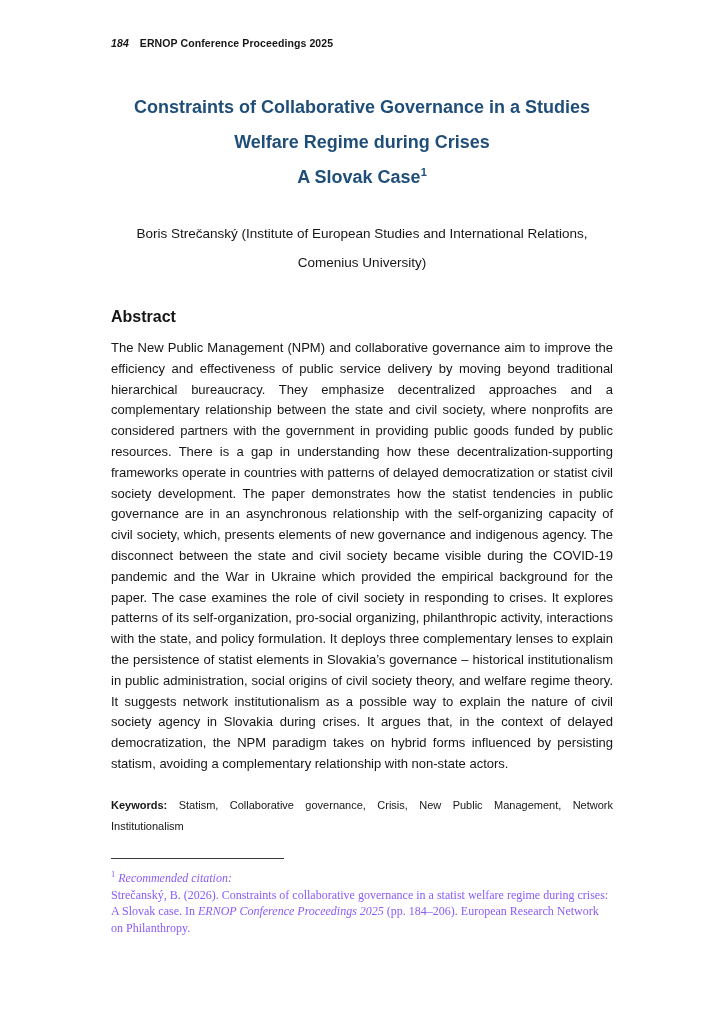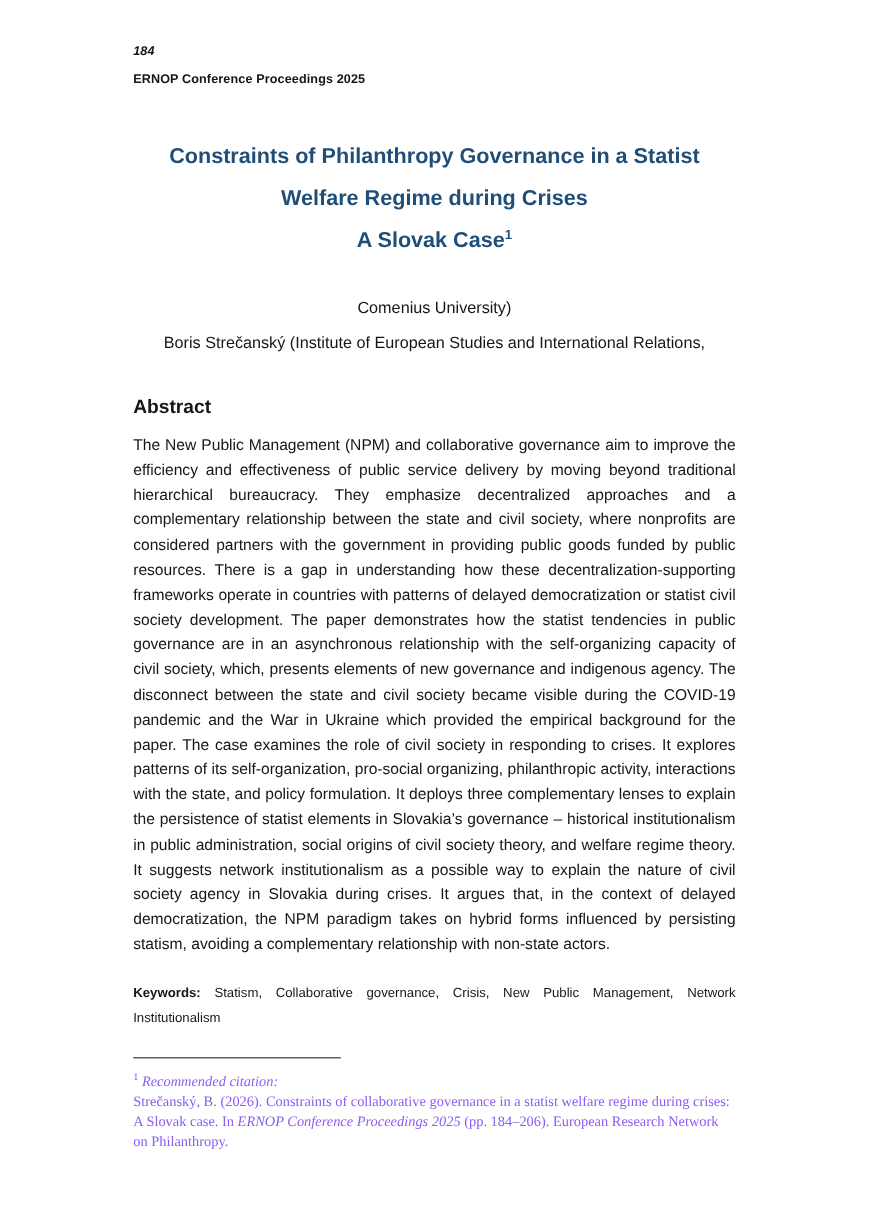--- a/index.html
+++ b/index.html
@@ -18,21 +18,20 @@
     font-family: "Liberation Sans", sans-serif;
     color: var(--body-text, #161616);
   }
   .running-header {
     display: flex;
     align-items: baseline;
     gap: 11px;
     font-size: 10.5px;
     font-weight: 700;
     letter-spacing: 0.1px;
-    flex-direction: column;
   }
   .running-header .page-number {
     font-style: italic;
   }
   .paper-title {
     margin-top: 41px;
     text-align: center;
     color: var(--title-blue, #1F4E79);
     font-size: 18px;
     font-weight: 700;
@@ -100,36 +99,36 @@
 
 <div class="page">
 
   <div class="running-header">
     <span class="page-number">184</span>
     <span class="proceedings-title">ERNOP Conference Proceedings 2025</span>
   </div>
 
   <div class="paper-title">
     <div>
-      <span>Constraints of Philanthropy Governance in a Statist</span>
+      <span>Constraints of Collaborative Governance in a Studies</span>
     </div>
     <div>
       <span>Welfare Regime during Crises</span>
     </div>
     <div>
       <span>A Slovak Case</span><sup>1</sup>
     </div>
   </div>
 
   <div class="author-block">
     <div>
-      <span>Comenius University)</span>
+      <span>Boris Strečanský (Institute of European Studies and International Relations,</span>
     </div>
     <div>
-      <span>Boris Strečanský (Institute of European Studies and International Relations,</span>
+      <span>Comenius University)</span>
     </div>
   </div>
 
   <div class="abstract-heading">Abstract</div>
 
   <p class="abstract-body">The New Public Management (NPM) and collaborative governance aim to improve the efficiency and effectiveness of public service delivery by moving beyond traditional hierarchical bureaucracy. They emphasize decentralized approaches and a complementary relationship between the state and civil society, where nonprofits are considered partners with the government in providing public goods funded by public resources. There is a gap in understanding how these decentralization-supporting frameworks operate in countries with patterns of delayed democratization or statist civil society development. The paper demonstrates how the statist tendencies in public governance are in an asynchronous relationship with the self-organizing capacity of civil society, which, presents elements of new governance and indigenous agency. The disconnect between the state and civil society became visible during the COVID-19 pandemic and the War in Ukraine which provided the empirical background for the paper. The case examines the role of civil society in responding to crises. It explores patterns of its self-organization, pro-social organizing, philanthropic activity, interactions with the state, and policy formulation. It deploys three complementary lenses to explain the persistence of statist elements in Slovakia’s governance – historical institutionalism in public administration, social origins of civil society theory, and welfare regime theory. It suggests network institutionalism as a possible way to explain the nature of civil society agency in Slovakia during crises. It argues that, in the context of delayed democratization, the NPM paradigm takes on hybrid forms influenced by persisting statism, avoiding a complementary relationship with non-state actors.</p>
 
   <p class="keywords">
     <span class="kw-label">Keywords:</span>
     <span class="kw-list">Statism, Collaborative governance, Crisis, New Public Management, Network Institutionalism</span>

